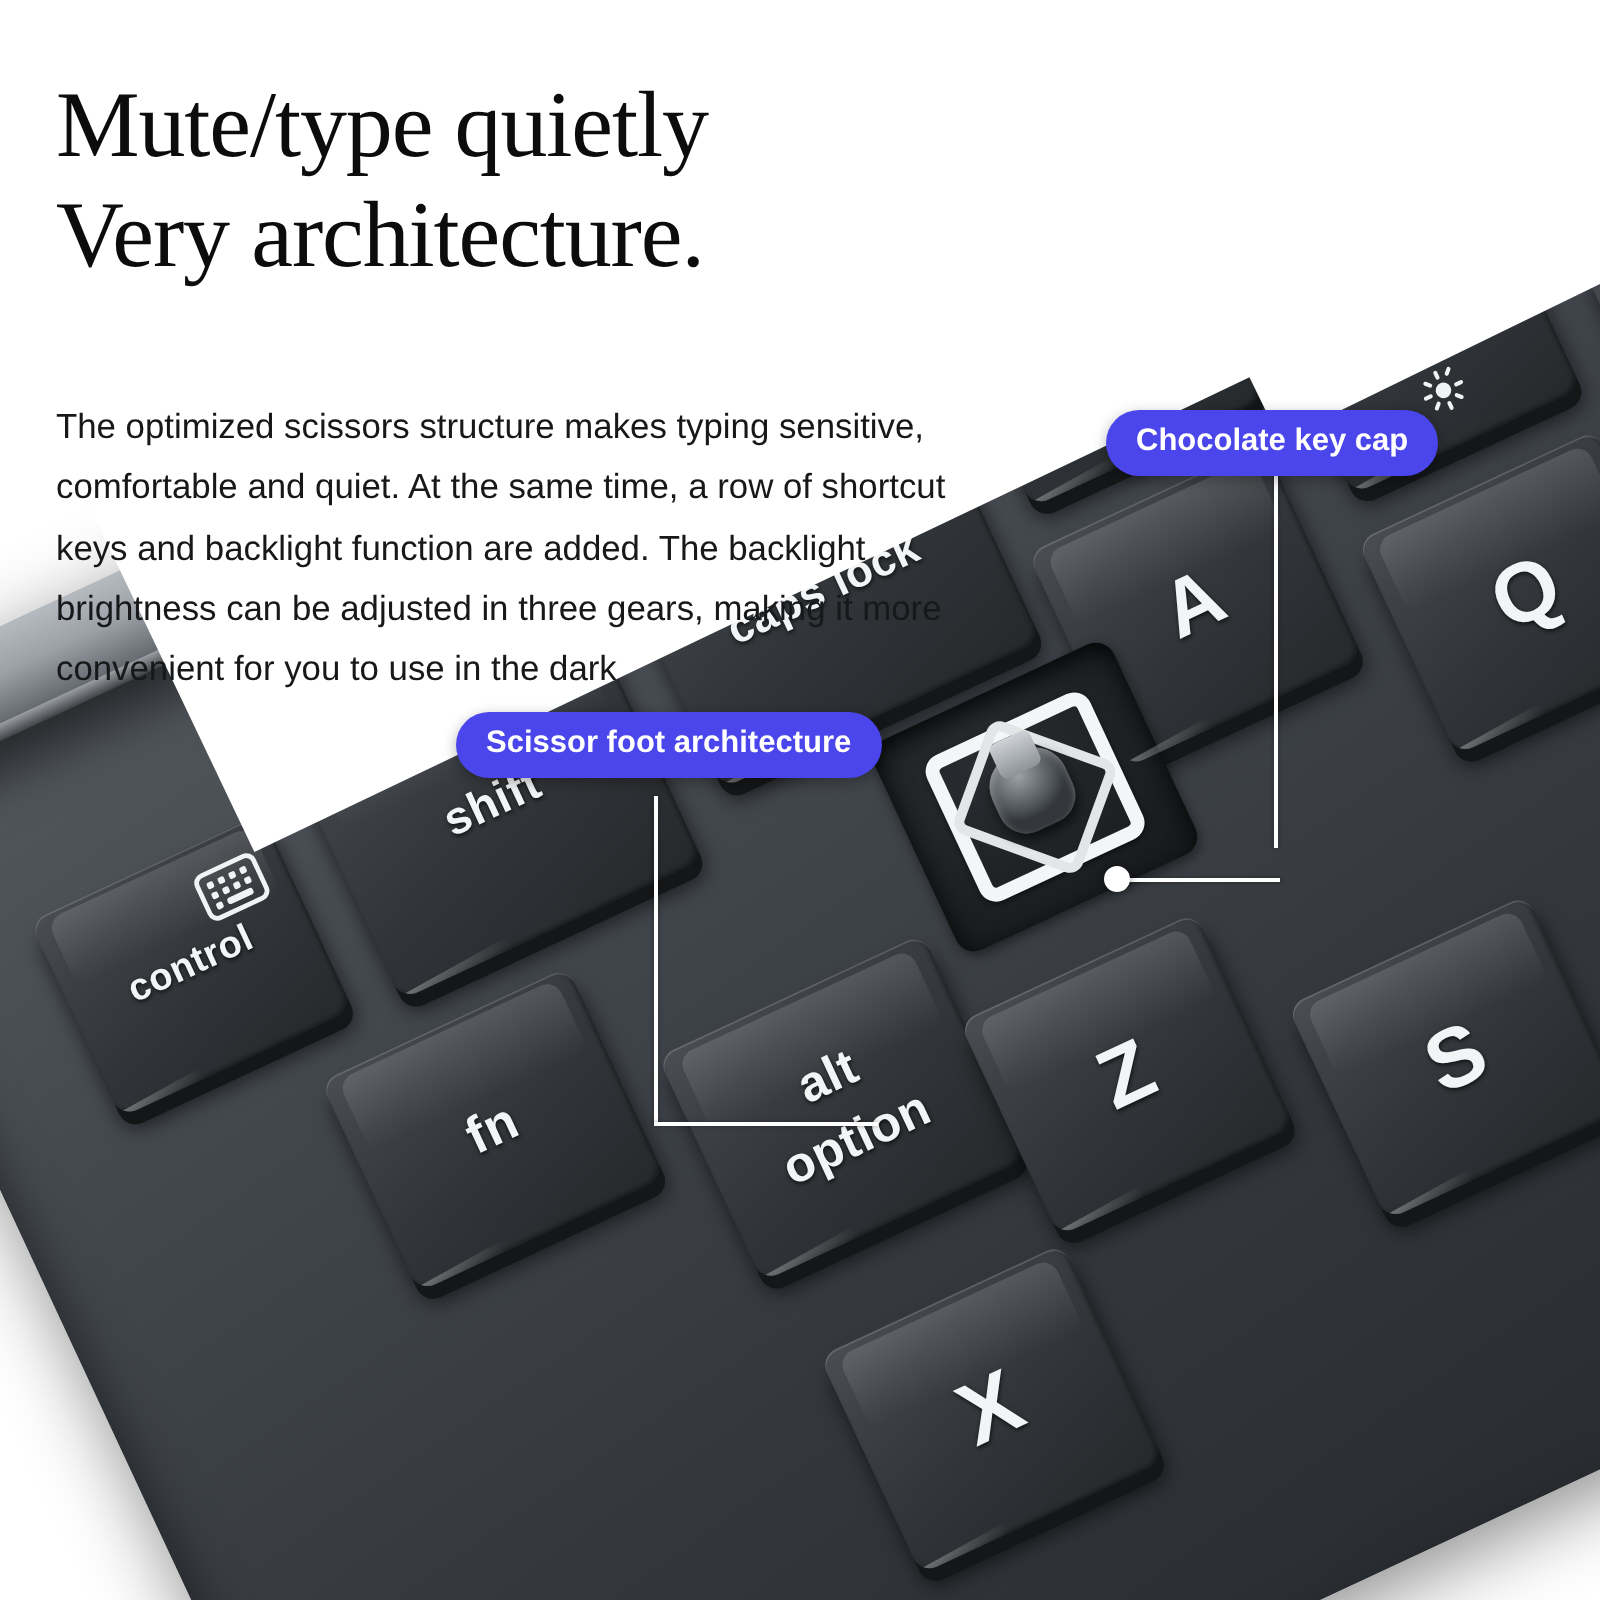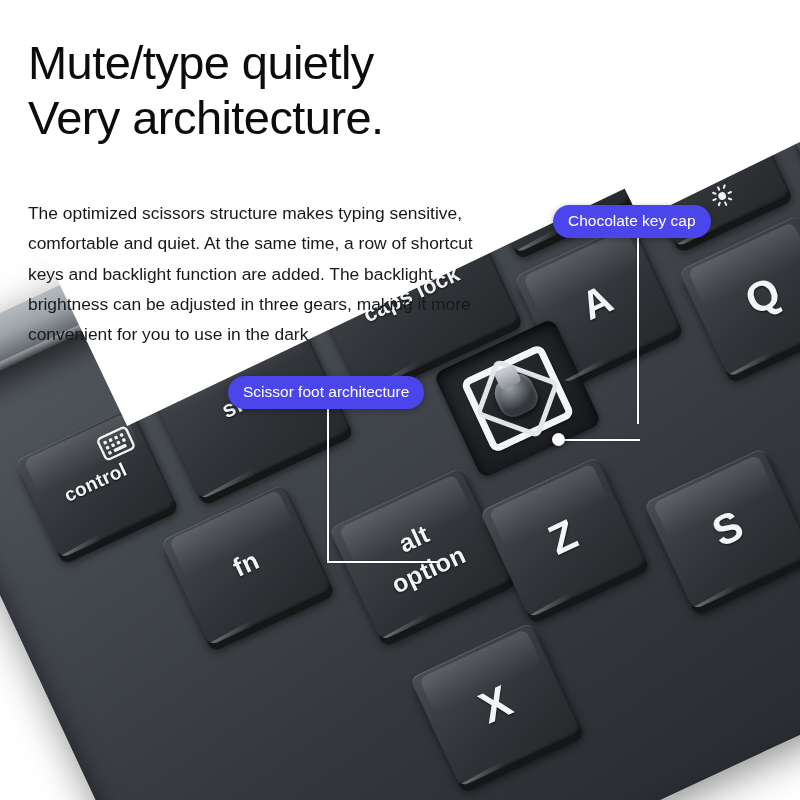--- a/index.html
+++ b/index.html
@@ -171,34 +171,34 @@
     background:linear-gradient(180deg,#cfd3d7,#8e9399);
     border-radius:4px;
   }
 
   
   .headline{
     position:absolute; left:28px; top:36px; width:470px;
     font-size:47px; line-height:1.17; color:#0c0c0c; font-weight:400;
     letter-spacing:-.012em;
   }
-  .headline div{white-space:nowrap;}
+  .headline div{white-space:nowrap;font-family:Liberation Serif, serif;}
   .body-copy{
     position:absolute; left:28px; top:198px; width:470px;
     font-size:17.4px; line-height:1.74; color:#17181a; font-weight:400;
   }
 
   
   .badge{
     position:absolute;
     background:#4b46ec;
     color:#ffffff;
     border-radius:999px;
     font-size:15.5px;
-    font-weight:400;
+    font-weight:700;
     padding:7px 15px 8px;
     white-space:nowrap;
     box-shadow:0 2px 7px rgba(0,0,0,.30);
     z-index:40;
     text-align:center;
   }
   .leader{position:absolute;z-index:39;}
   .leader .seg{position:absolute;background:#ffffff;box-shadow:0 0 2px rgba(0,0,0,.35);}
   .leader .dot{
     position:absolute;width:13px;height:13px;border-radius:50%;
@@ -366,15 +366,15 @@
     <div class="dot" style="left:4px;top:1px;"></div>
   </div>
   <div class="badge" style="left:553px;top:205px;">Chocolate key cap</div>
 
   <div class="leader" style="left:320px;top:398px;width:16px;height:172px;">
     <div class="seg" style="left:7px;top:0;width:2px;height:164px;"></div>
   </div>
   <div class="leader" style="left:327px;top:554px;width:118px;height:16px;">
     <div class="seg" style="left:0;top:7px;width:112px;height:2px;"></div>
   </div>
-  <div class="badge" style="left:228px;top:376px;">Scissor foot architecture</div>
+  <div class="badge" style="left:228px;top:356px;">Scissor foot architecture</div>
 
 </div>
 
 </body></html>

